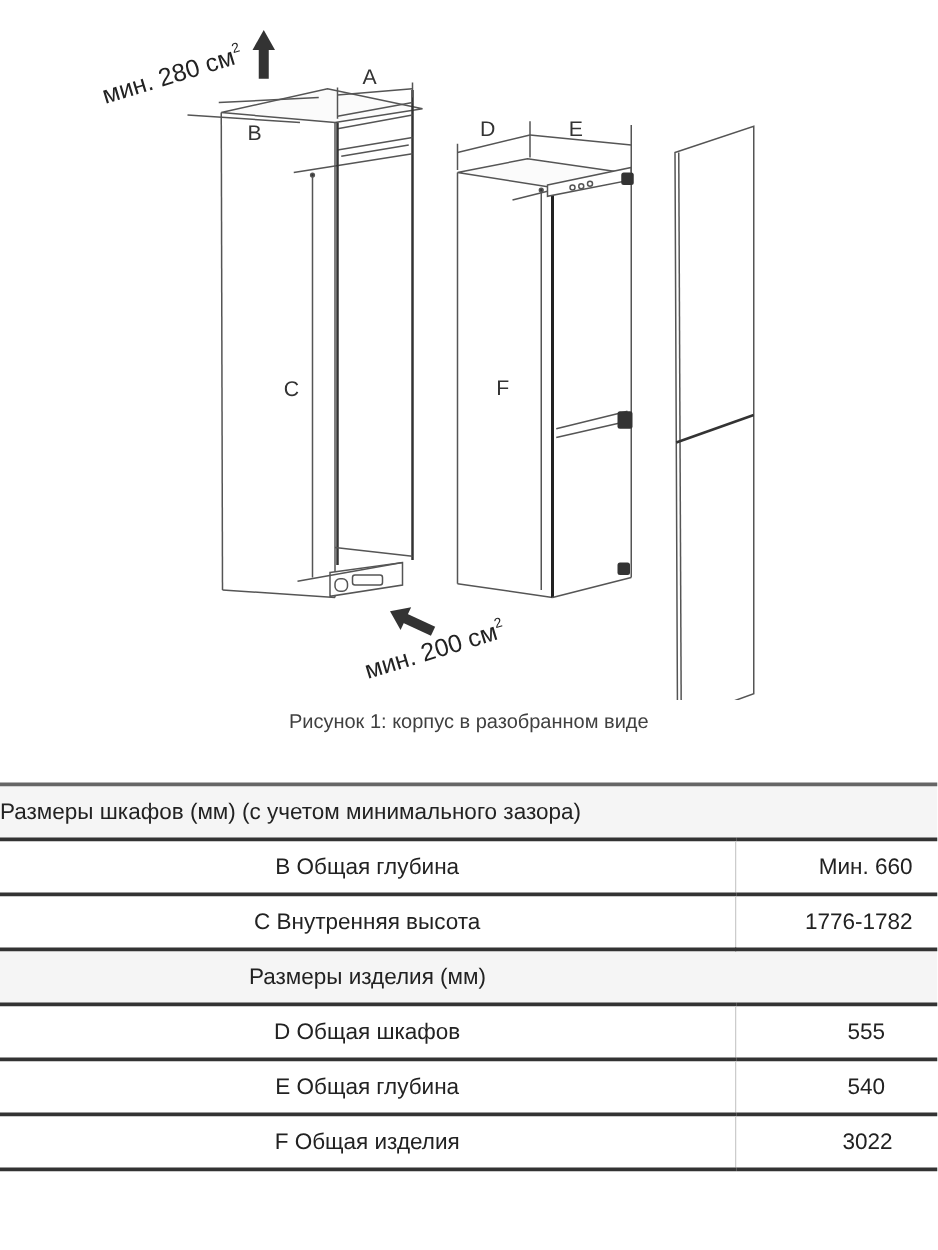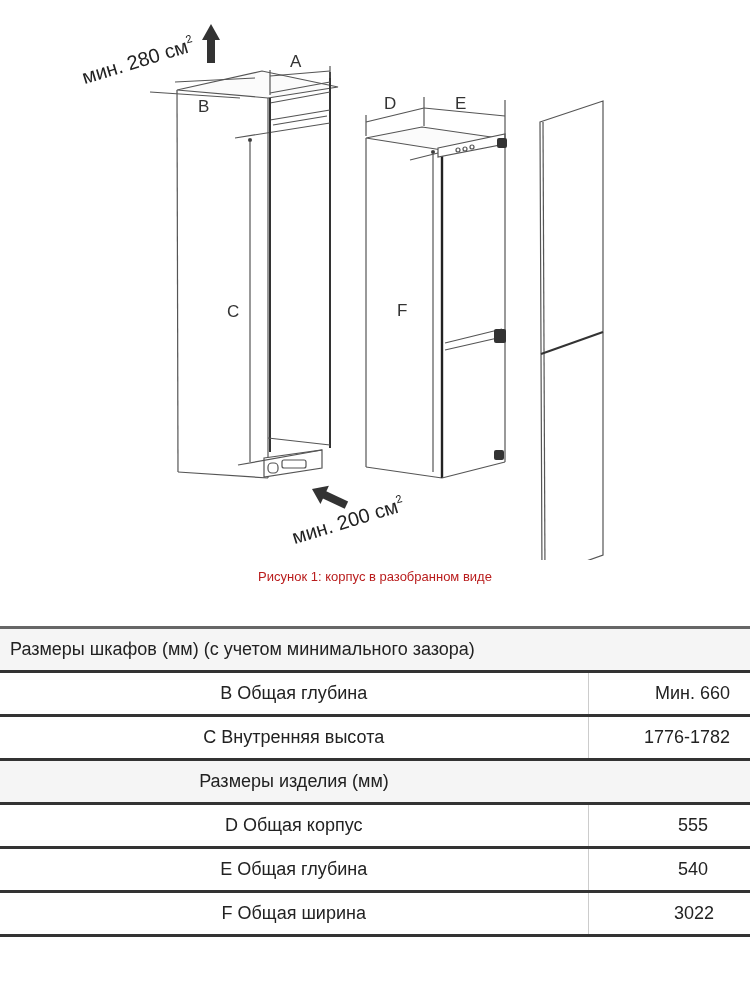--- a/index.html
+++ b/index.html
@@ -3,29 +3,29 @@
   <meta charset="utf-8">
   <style>
     * { box-sizing: border-box; margin: 0; padding: 0; }
     html, body { width: 750px; height: 1000px; background: #ffffff; overflow: hidden; }
     body { font-family: "Liberation Sans", sans-serif; color: #222; position: relative; }
     .figure { position: absolute; left: 0; top: 0; width: 750px; height: 560px; }
     .figure svg { position: absolute; left: 0; top: 0; }
     .lbl { position: absolute; font-size: 17px; color: #333; line-height: 1; }
     .rot { position: absolute; font-size: 20px; color: #222; white-space: nowrap; transform-origin: left bottom; }
     .rot sup { font-size: 11px; vertical-align: 9px; }
-    .caption { position: absolute; top: 569px; left: 0; width: 750px; text-align: center; font-size: 13px; color: #b91c1c; }
+    .caption { position: absolute; top: 569px; left: 0; width: 750px; text-align: center; font-size: 16px; color: #404040; }
     .spec-table { position: absolute; left: 0; top: 626px; width: 750px; border-collapse: collapse; }
     .spec-table td { height: 44px; font-size: 18px; color: #222; border-top: 3px solid #333; }
     .spec-table tr.last td { border-bottom: 3px solid #333; }
     .spec-table tr.section td { background: #f5f5f5; }
     .spec-table tr.top td { border-top: 3px solid #666; }
     .spec-table td.name { text-align: center; width: 588px; border-right: 1px solid #ccc; }
     .spec-table td.val { text-align: right; padding-right: 20px; }
-    .spec-table td.sect-left { padding-left: 10px; text-align: left; }
+    .spec-table td.sect-left { text-align: left; }
     .spec-table td.sect-center { text-align: center; padding-right: 162px; }
   </style>
 </head>
 <body>
 
 <div class="figure">
   <svg width="750" height="560" viewBox="0 0 750 560">
     <g fill="none" stroke="#555" stroke-width="1.2">
 
       <polygon points="177,90 262,71 338,87 268,98" fill="#fbfbfb"></polygon>
@@ -132,25 +132,25 @@
     <td class="val">Мин. 660</td>
   </tr>
   <tr>
     <td class="name">C Внутренняя высота</td>
     <td class="val">1776-1782</td>
   </tr>
   <tr class="section">
     <td class="sect-center" colspan="2">Размеры изделия (мм)</td>
   </tr>
   <tr>
-    <td class="name">D Общая корпус</td>
+    <td class="name">D Общая шкафов</td>
     <td class="val" style="padding-right:42px;">555</td>
   </tr>
   <tr>
     <td class="name">E Общая глубина</td>
     <td class="val" style="padding-right:42px;">540</td>
   </tr>
   <tr class="last">
-    <td class="name">F Общая ширина</td>
+    <td class="name">F Общая изделия</td>
     <td class="val" style="padding-right:36px;">3022</td>
   </tr>
 </tbody>
   </table>
 
 </body></html>

